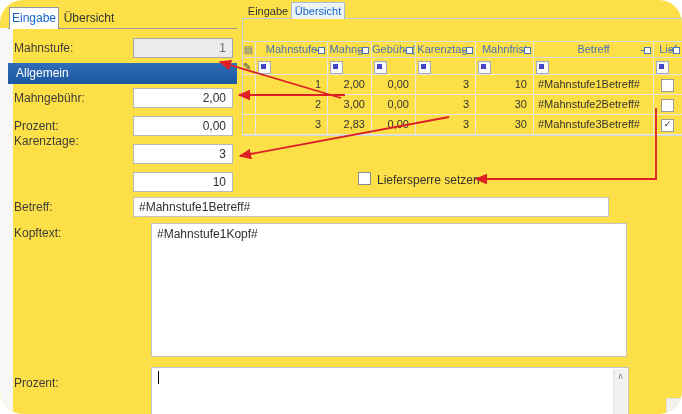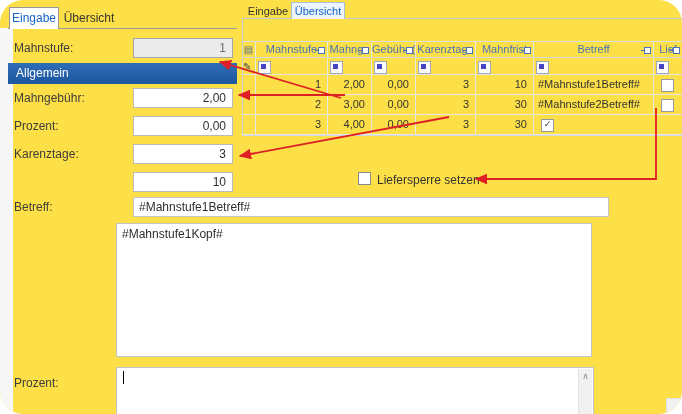--- a/index.html
+++ b/index.html
@@ -16,21 +16,21 @@
   .tab-main{left:59px;top:9px;width:60px;height:20px;color:#333;text-align:center;line-height:19px;}
   .tab-main-rule{left:8px;top:28px;width:229px;height:1px;background:#9b9b9b;}
 
   
   .flabel{left:14px;width:112px;height:16px;color:#3d3d3d;}
   .finput{left:133px;width:100px;height:20px;background:#fff;border:1px solid #b9b9b9;
           line-height:18px;text-align:right;padding-right:6px;color:#2f2f2f;}
   .finput.disabled{background:#ebebeb;border-color:#a8a8a8;color:#6f6f6f;}
   .fwide{left:133px;height:20px;background:#fff;border:1px solid #c4c4c4;line-height:18px;
          padding-left:5px;color:#2f2f2f;}
-  .farea{left:116px;background:#fff;border:1px solid #c4c4c4;padding:3px 5px;color:#2f2f2f;}
+  .farea{left:151px;background:#fff;border:1px solid #c4c4c4;padding:3px 5px;color:#2f2f2f;}
   .banner{left:8px;top:63px;width:229px;height:21px;line-height:21px;padding-left:8px;color:#fff;
           background:linear-gradient(#2f6db6,#1c57a0);z-index:2;}
   .caret{display:inline-block;width:1px;height:13px;background:#000;vertical-align:-2px;margin-left:1px;}
   .scrollv{position:absolute;right:1px;top:1px;bottom:0;width:13px;background:#f1f1f1;
            border-left:1px solid #e3e3e3;text-align:center;color:#909090;font-size:9px;line-height:14px;}
 
   
   .cbx{width:13px;height:13px;background:#fff;border:1px solid #8b8b8b;}
   .cbx-sm{width:11px;height:11px;background:#fff;border:1px solid #9a9a9a;font-size:9px;
           line-height:9px;text-align:center;color:#3a3a3a;}
@@ -82,31 +82,32 @@
   <div class="abs finput disabled" style="top:38px">1</div>
 
   <div class="abs banner">Allgemein</div>
 
   <div class="abs flabel" style="top:91px">Mahngebühr:</div>
   <div class="abs finput" style="top:88px">2,00</div>
 
   <div class="abs flabel" style="top:119px">Prozent:</div>
   <div class="abs finput" style="top:116px">0,00</div>
 
-  <div class="abs flabel" style="top:147px">Karenztage:</div>
+  <div class="abs flabel" style="top:134px">Karenztage:</div>
   <div class="abs finput" style="top:144px">3</div>
 
   <div class="abs finput" style="top:172px">10</div>
 
   <div class="abs cbx" style="left:358px;top:172px"></div>
   <div class="abs flabel" style="top:200px">Betreff:</div>
 
   <div class="abs" style="left:377px;top:173px;color:#333">Liefersperre setzen</div>
   <div class="abs fwide" style="top:197px;width:476px">#Mahnstufe1Betreff#</div>
 
+  <div class="abs flabel" style="top:226px">Kopftext:</div>
   <div class="abs farea" style="top:223px;width:476px;height:134px">
     <span>#Mahnstufe1Kopf#</span>
   </div>
 
   <div class="abs flabel" style="top:376px">Prozent:</div>
   <div class="abs farea" style="top:367px;width:478px;height:47px;border-bottom:none">
     <span class="caret"></span>
     <div class="scrollv">
       <span>∧</span>
     </div>
@@ -187,24 +188,25 @@
     <div class="gcell dcell num" style="width:58px">30</div>
     <div class="gcell dcell txt" style="width:120px">#Mahnstufe2Betreff#</div>
     <div class="gcell dcell" style="width:28px;border-right:none">
       <div class="cbx-sm" style="margin:4px 0 0 7px"></div>
     </div>
   </div>
 
   <div class="abs grow gr" style="top:115px">
     <div class="gcell dcell" style="width:14px"></div>
     <div class="gcell dcell num" style="width:72px">3</div>
-    <div class="gcell dcell num" style="width:44px">4,00</div>
+    <div class="gcell dcell num" style="width:44px">2,83</div>
     <div class="gcell dcell num" style="width:44px">0,00</div>
     <div class="gcell dcell num" style="width:60px">3</div>
     <div class="gcell dcell num" style="width:58px">30</div>
+    <div class="gcell dcell txt" style="width:120px">#Mahnstufe3Betreff#</div>
     <div class="gcell dcell" style="width:28px;border-right:none">
       <div class="cbx-sm" style="margin:4px 0 0 7px">
         <span>✓</span>
       </div>
     </div>
   </div>
 
   <div class="abs grid-bottom"></div>
 
   <div class="abs corner"></div>

